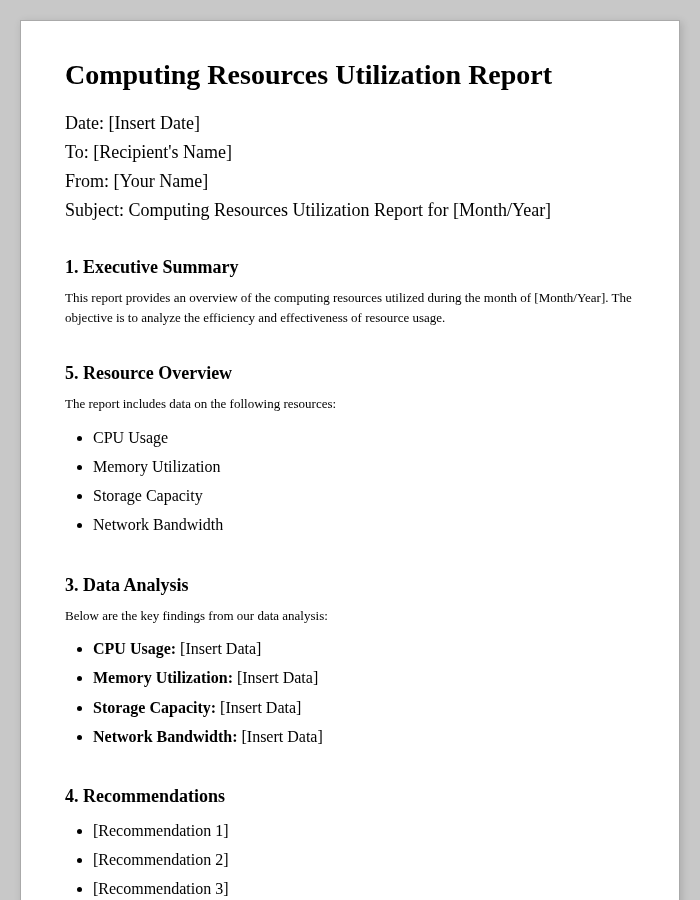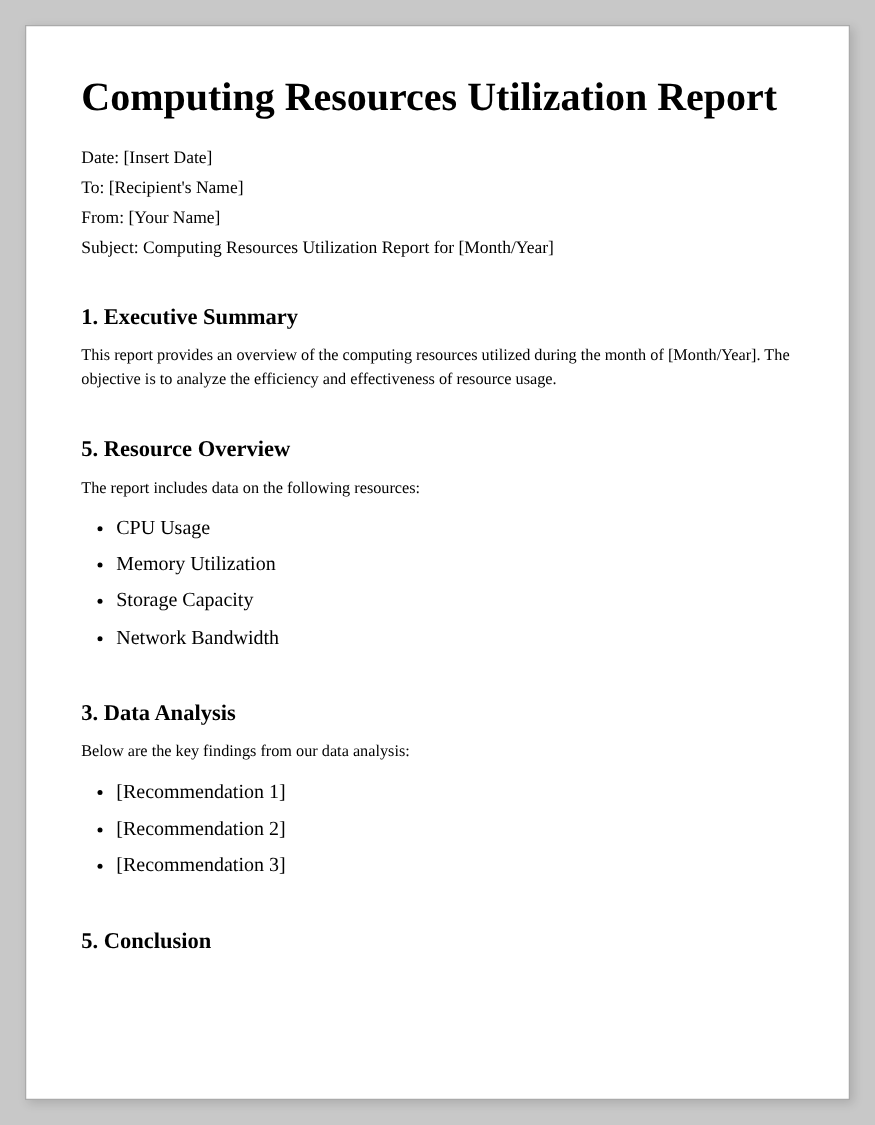--- a/index.html
+++ b/index.html
@@ -21,29 +21,29 @@
     .document {
       background: #ffffff;
       width: 660px;
       min-height: 860px;
       padding: 36px 44px 36px 44px;
       border: 1px solid #aaa;
       box-shadow: 2px 2px 8px rgba(0,0,0,0.15);
     }
 
     .doc-title {
-      font-size: 32px;
+      font-size: 28px;
       font-weight: bold;
       margin-bottom: 20px;
       line-height: 1.3;
       font-family: "Times New Roman", Times, serif;
     }
 
     .meta-line {
-      font-size: 14px;
+      font-size: 18px;
       margin-bottom: 8px;
       font-family: "Times New Roman", Times, serif;
     }
 
     .section-heading {
       font-size: 18px;
       font-weight: bold;
       margin-top: 36px;
       margin-bottom: 10px;
       font-family: "Times New Roman", Times, serif;
@@ -111,20 +111,27 @@
       <p class="body-text">The report includes data on the following resources:</p>
       <ul class="bullet-list">
         <li>CPU Usage</li>
         <li>Memory Utilization</li>
         <li>Storage Capacity</li>
         <li>Network Bandwidth</li>
       </ul>
       <h2 class="section-heading">3. Data Analysis</h2>
       <p class="body-text">Below are the key findings from our data analysis:</p>
       <ul class="bullet-list">
+        <li><span class="bold-label">CPU Usage:</span> [Insert Data]</li>
+        <li><span class="bold-label">Memory Utilization:</span> [Insert Data]</li>
+        <li><span class="bold-label">Storage Capacity:</span> [Insert Data]</li>
+        <li><span class="bold-label">Network Bandwidth:</span> [Insert Data]</li>
+      </ul>
+      <h2 class="section-heading">4. Recommendations</h2>
+      <ul class="bullet-list">
         <li>[Recommendation 1]</li>
         <li>[Recommendation 2]</li>
         <li>[Recommendation 3]</li>
       </ul>
       <h2 class="section-heading">5. Conclusion</h2>
     </div>
 
 </div>
 
 </body></html>

